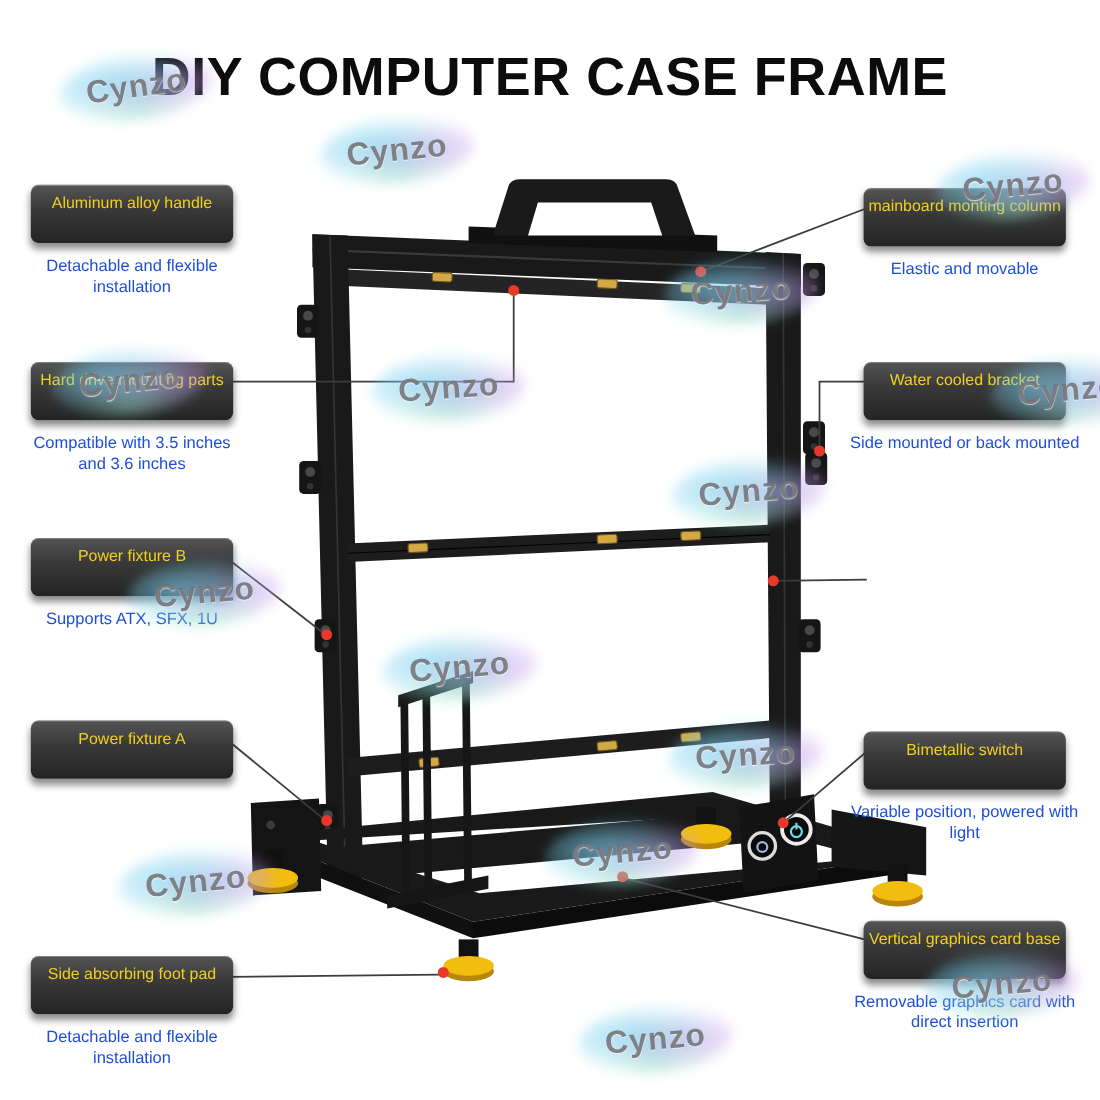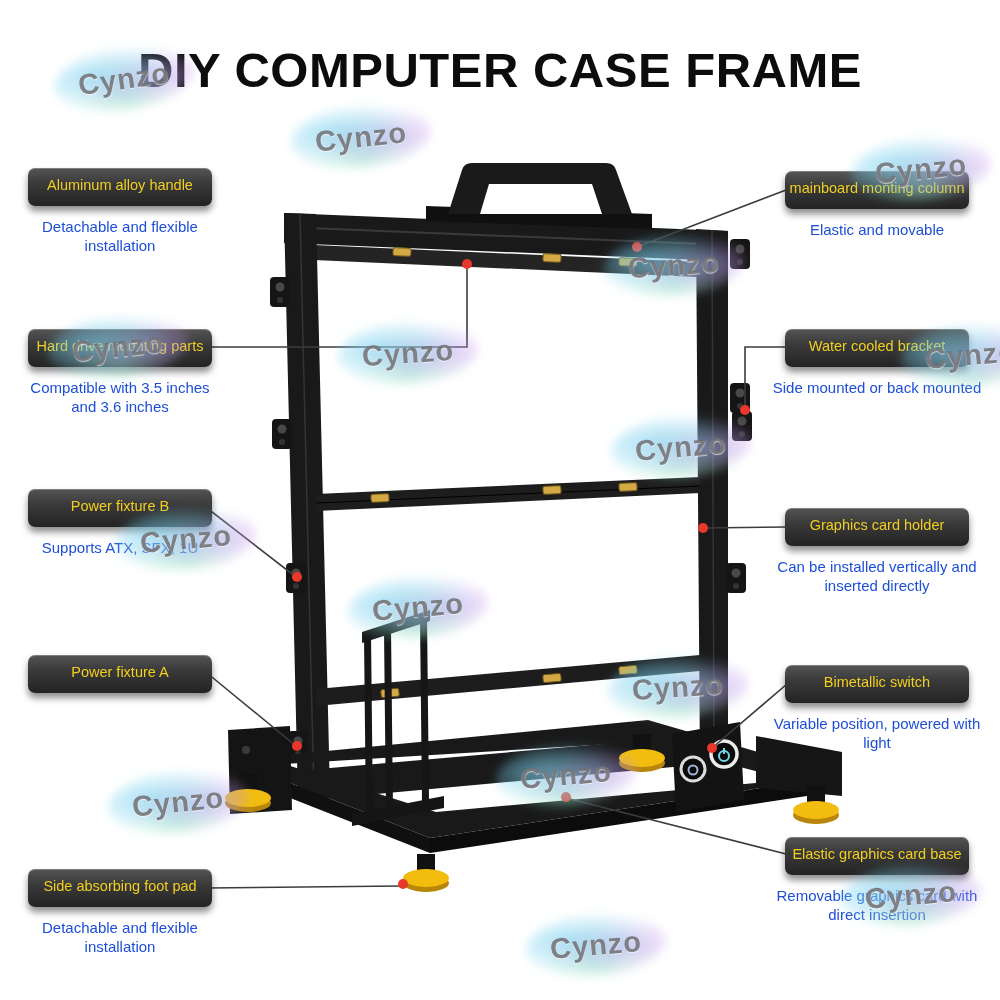--- a/index.html
+++ b/index.html
@@ -6,21 +6,21 @@
   html,body { background:#ffffff; }
   .page { position:relative; width:1000px; height:1000px; background:#fff; overflow:hidden;
           font-family:"Liberation Sans","DejaVu Sans",sans-serif; }
 
   .art { position:absolute; inset:0; width:1000px; height:1000px; z-index:1; }
 
   .title { position:absolute; top:42px; left:0; width:100%; text-align:center;
            font-size:49px; font-weight:700; color:#0c0c0c; letter-spacing:.5px; z-index:3; }
 
   .callout { position:absolute; z-index:3; text-align:center; }
-  .callout .pill { width:184px; margin:0 auto; height:38px; line-height:35px; white-space:nowrap;
+  .callout .pill { width:184px; margin:0 auto; height:53px; line-height:35px; white-space:nowrap;
            background:linear-gradient(180deg,#555 0%,#3a3a3a 40%,#232323 100%);
            border-radius:7px; color:#f2cf1e; font-size:14.5px; font-weight:500;
            box-shadow:0 5px 7px rgba(0,0,0,.45), inset 0 1px 0 rgba(255,255,255,.25); }
   .callout .desc { margin-top:11px; font-size:15px; line-height:1.28; color:#1d4ed8; }
 
   .c-l { left:20px;  width:200px; }
   .c-r { left:771px; width:212px; }
 
   .wm { position:absolute; width:132px; height:54px; display:flex; align-items:center;
         justify-content:center; z-index:4; pointer-events:none; }
@@ -185,30 +185,26 @@
   </div>
 
   <div class="callout c-r" style="top:171px">
     <div class="pill">mainboard monting column</div>
     <div class="desc">Elastic and movable</div>
   </div>
   <div class="callout c-r" style="top:329px">
     <div class="pill">Water cooled bracket</div>
     <div class="desc">Side mounted or back mounted</div>
   </div>
-  <div class="callout c-r" style="top:508px">
-    <div class="pill">Graphics card holder</div>
-    <div class="desc">Can be installed vertically and inserted directly</div>
-  </div>
   <div class="callout c-r" style="top:665px">
     <div class="pill">Bimetallic switch</div>
     <div class="desc">Variable position, powered with light</div>
   </div>
   <div class="callout c-r" style="top:837px">
-    <div class="pill">Elastic graphics card base</div>
+    <div class="pill">Vertical graphics card base</div>
     <div class="desc">Removable graphics card with direct insertion</div>
   </div>
 
   <div class="wm" style="left:58px;top:52px;transform:rotate(-8deg)">
       <span>Cynzo</span>
     </div>
   <div class="wm" style="left:295px;top:110px;transform:rotate(-6deg)">
       <span>Cynzo</span>
     </div>
   <div class="wm" style="left:855px;top:142px;transform:rotate(-6deg)">

